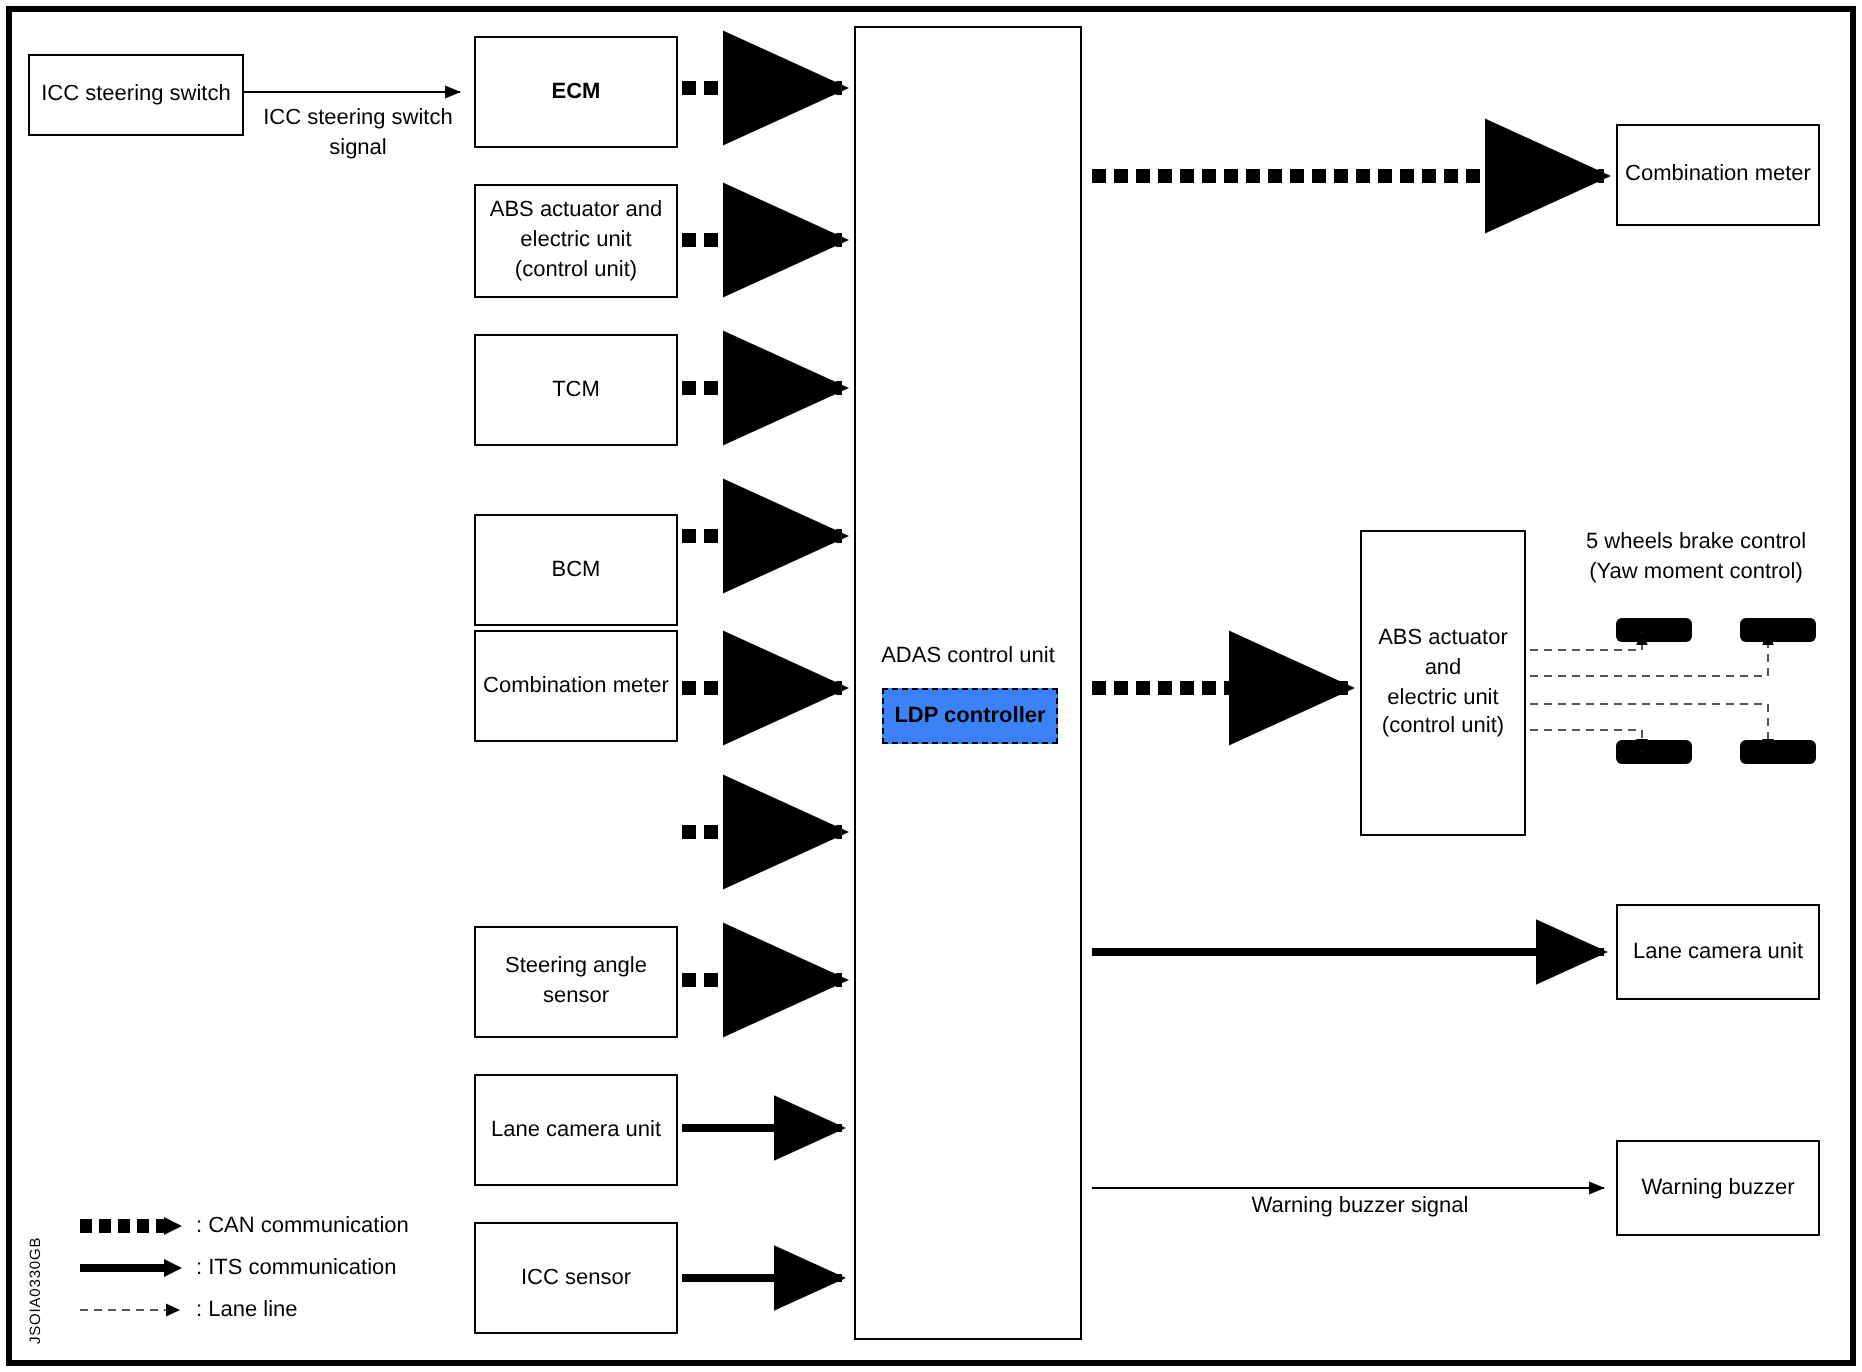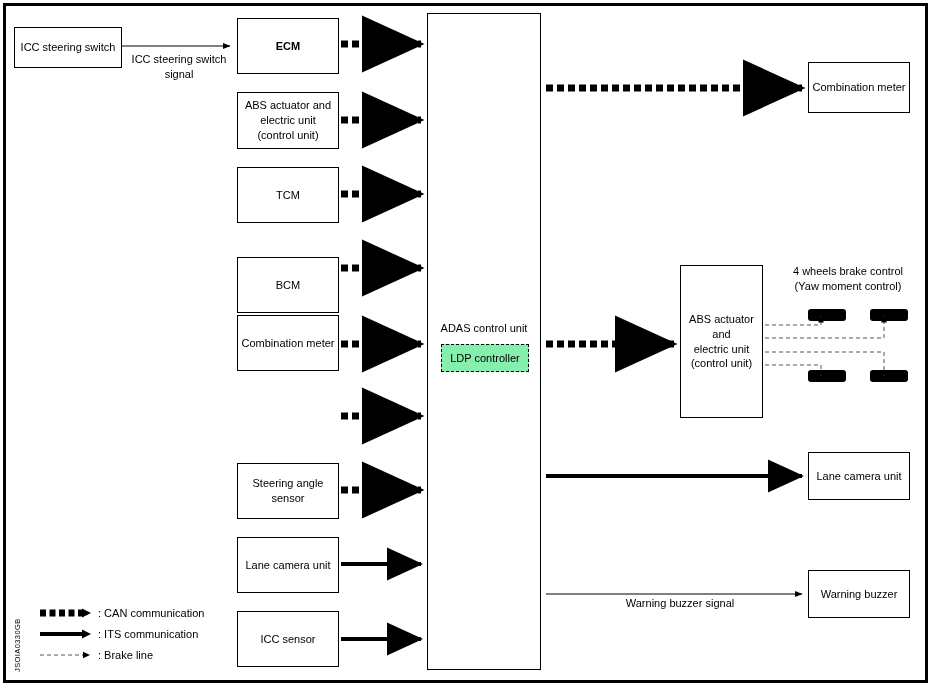--- a/index.html
+++ b/index.html
@@ -4,22 +4,22 @@
 <style>
   html,body{margin:0;padding:0;background:#fff;}
   body{font-family:"Liberation Sans", sans-serif;}
   #canvas{position:relative;width:931px;height:686px;background:#ffffff;overflow:hidden;padding-left:46px;}
   #frame{position:absolute;left:3px;top:3px;width:925px;height:680px;border:3px solid #000;box-sizing:border-box;}
   .box{position:absolute;box-sizing:border-box;border:1px solid #000;background:#fff;
        display:flex;align-items:center;justify-content:center;text-align:center;
        font-size:11px;color:#000;line-height:1.35;}
   .adasbox{position:absolute;box-sizing:border-box;border:1px solid #000;background:#fff;}
   .adas-label{position:absolute;font-size:11px;color:#000;text-align:center;width:100%;}
-  .ldp{position:absolute;box-sizing:border-box;border:1px dashed #000;background:#86efac;
-       display:flex;align-items:center;justify-content:center;font-size:11px;text-align:left;}
+  .ldp{position:absolute;box-sizing:border-box;border:1px dashed #000;background:#3b82f6;
+       display:flex;align-items:center;justify-content:center;font-size:11px;text-align:left;font-weight:bold;}
   .lbl{position:absolute;font-size:11px;color:#000;text-align:center;line-height:1.35;}
   .wheel{position:absolute;background:#000;border-radius:3px;}
   .arrowsvg{position:absolute;overflow:visible;}
   .legend-row{position:absolute;font-size:11px;color:#000;display:flex;align-items:center;}
   .legend-txt{margin-left:6px;white-space:nowrap;}
   #refcode{position:absolute;left:13px;top:600px;width:12px;height:72px;
            font-size:7.5px;color:#000;letter-spacing:0.4px;
            writing-mode:vertical-rl;transform:rotate(180deg);
            display:flex;align-items:flex-start;justify-content:flex-start;}
   .cell{white-space:pre-line;}
@@ -100,21 +100,21 @@
   <div class="wheel" style="left:870px;top:309px;width:38px;height:12px;"></div>
   <div class="wheel" style="left:808px;top:370px;width:38px;height:12px;"></div>
   <div class="wheel" style="left:870px;top:370px;width:38px;height:12px;"></div>
 
   <div class="lbl" style="left:124px;top:52px;width:110px;">
     <span class="cell">ICC steering switch
 signal</span>
   </div>
 
   <div class="lbl" style="left:768px;top:264px;width:160px;">
-    <span class="cell">4 wheels brake control
+    <span class="cell">5 wheels brake control
 (Yaw moment control)</span>
   </div>
 
   <div class="lbl" style="left:600px;top:596px;width:160px;">
     <span class="cell">Warning buzzer signal</span>
   </div>
 
   <svg class="arrowsvg" style="left:0;top:0;" width="931" height="686">
     <defs>
       <marker id="arrThick" markerWidth="9" markerHeight="9" refX="8.5" refY="4.5" orient="auto">
@@ -172,17 +172,17 @@
       <path d="M42,1.5 L51,6 L42,10.5 Z" fill="#000"></path>
     </svg>
     <span class="legend-txt">: ITS communication</span>
   </div>
 
   <div class="legend-row" style="left:40px;top:649px;">
     <svg width="52" height="12">
       <line x1="0" y1="6" x2="43" y2="6" stroke="#555" stroke-width="1" stroke-dasharray="4,3"></line>
       <path d="M43,2.8 L50,6 L43,9.2 Z" fill="#000"></path>
     </svg>
-    <span class="legend-txt">: Brake line</span>
+    <span class="legend-txt">: Lane line</span>
   </div>
 
   <div id="refcode">JSOIA0330GB</div>
 </div>
 
 </body></html>

